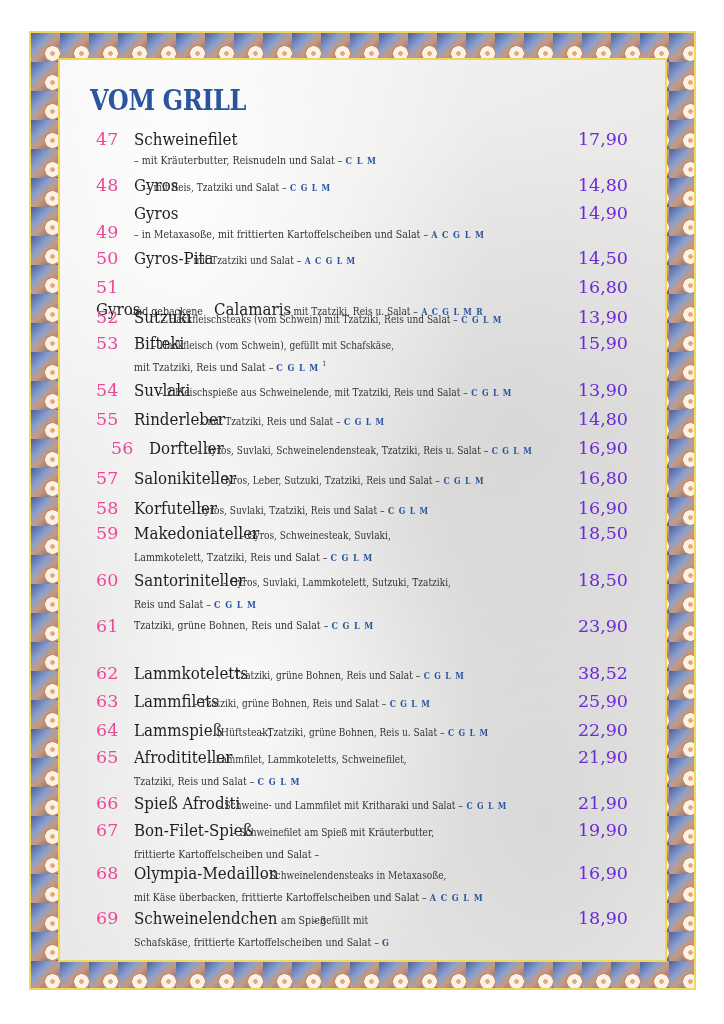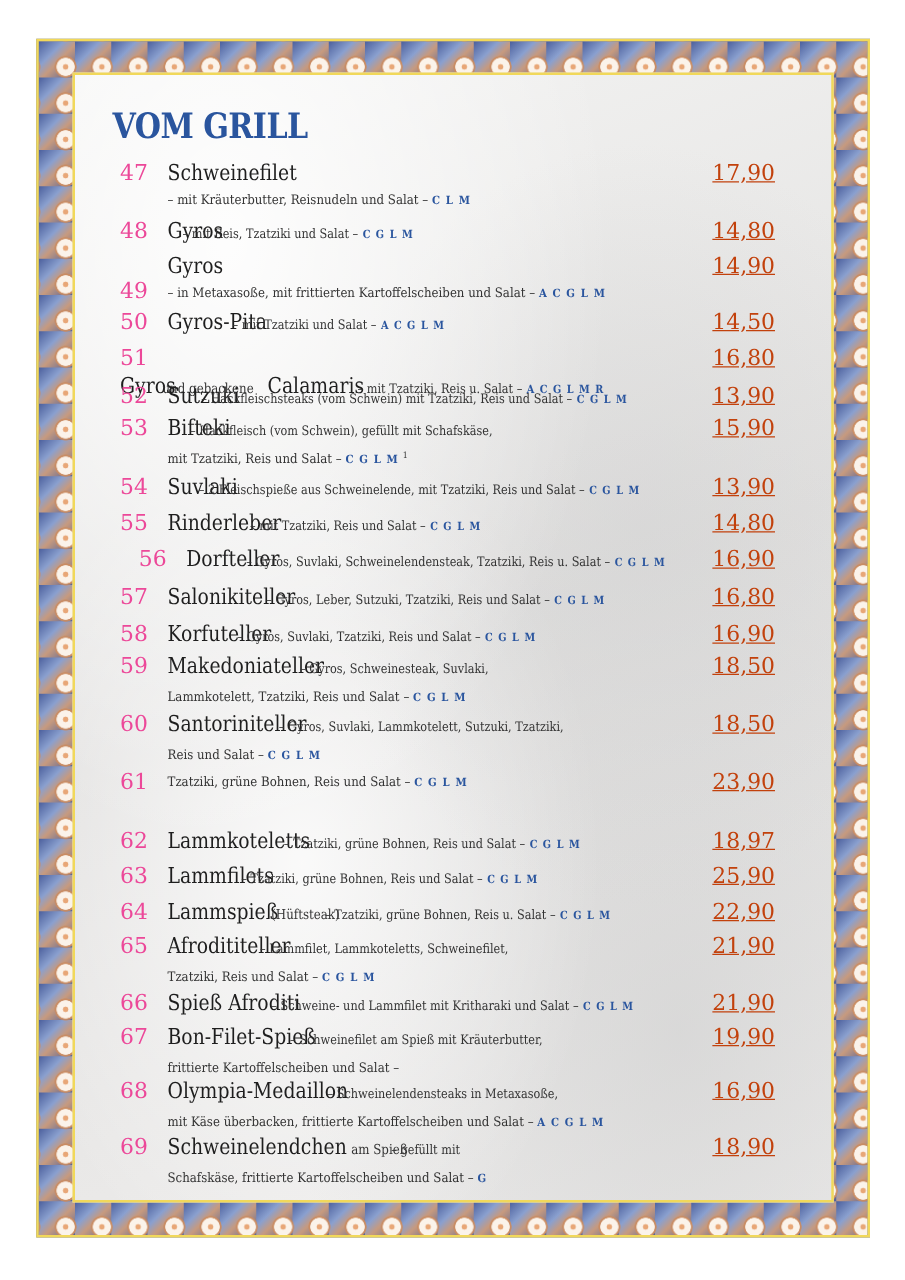--- a/index.html
+++ b/index.html
@@ -42,21 +42,21 @@
   .body { flex: 1; min-width: 0; }
   .line1, .line2 { white-space: nowrap; }
   .line1 { font-size: 17.5px; line-height: 22px; }
   .line2 { font-size: 10.5px; line-height: 15px; color: #333; transform: scaleX(0.9); transform-origin: left; }
   .name { font-size: 17.5px; color: #1e1e1e; display: inline-block; transform: scaleX(0.86); transform-origin: left; margin-right: -4%; }
   .small { font-size: 11px; color: #333; }
   .desc { font-size: 10.5px; color: #333; }
   .cond { display: inline-block; transform: scaleX(0.86); transform-origin: left; }
   .allergen { font-size: 9px; font-weight: bold; color: #2a559e; letter-spacing: 1px; }
   .sup { font-size: 7px; vertical-align: super; color: #333; }
-  .price { position: absolute; right: 16px; top: 0; font-size: 17.5px; line-height: 22px; color: #c2410c; text-decoration: underline; }
+  .price { position: absolute; right: 8px; top: 0; font-size: 17.5px; line-height: 22px; color: #6d28d9; }
 </style>
 </head>
 <body>
 
 <div class="frame"></div>
 <div class="panel"></div>
 
 <h1 class="title">VOM GRILL</h1>
 
 <div class="menu" id="menu">
@@ -232,21 +232,21 @@
     <span class="price">23,90</span>
   </div>
     <div class="item" style="position: absolute; left: 0px; right: 0px; top: 534px;">
     <span class="num">62</span>
     <div class="body">
       <div class="line1">
         <span class="name">Lammkoteletts</span><span class="small cond"></span><span class="name"></span><span class="desc cond"><span> – Tzatziki, grüne Bohnen, Reis und Salat –</span><span class="allergen"> C G L M</span></span>
       </div>
 
     </div>
-    <span class="price">18,97</span>
+    <span class="price">38,52</span>
   </div>
     <div class="item" style="position: absolute; left: 0px; right: 0px; top: 562px;">
     <span class="num">63</span>
     <div class="body">
       <div class="line1">
         <span class="name">Lammfilets</span><span class="small cond"></span><span class="name"></span><span class="desc cond"><span> – Tzatziki, grüne Bohnen, Reis und Salat –</span><span class="allergen"> C G L M</span></span>
       </div>
 
     </div>
     <span class="price">25,90</span>

